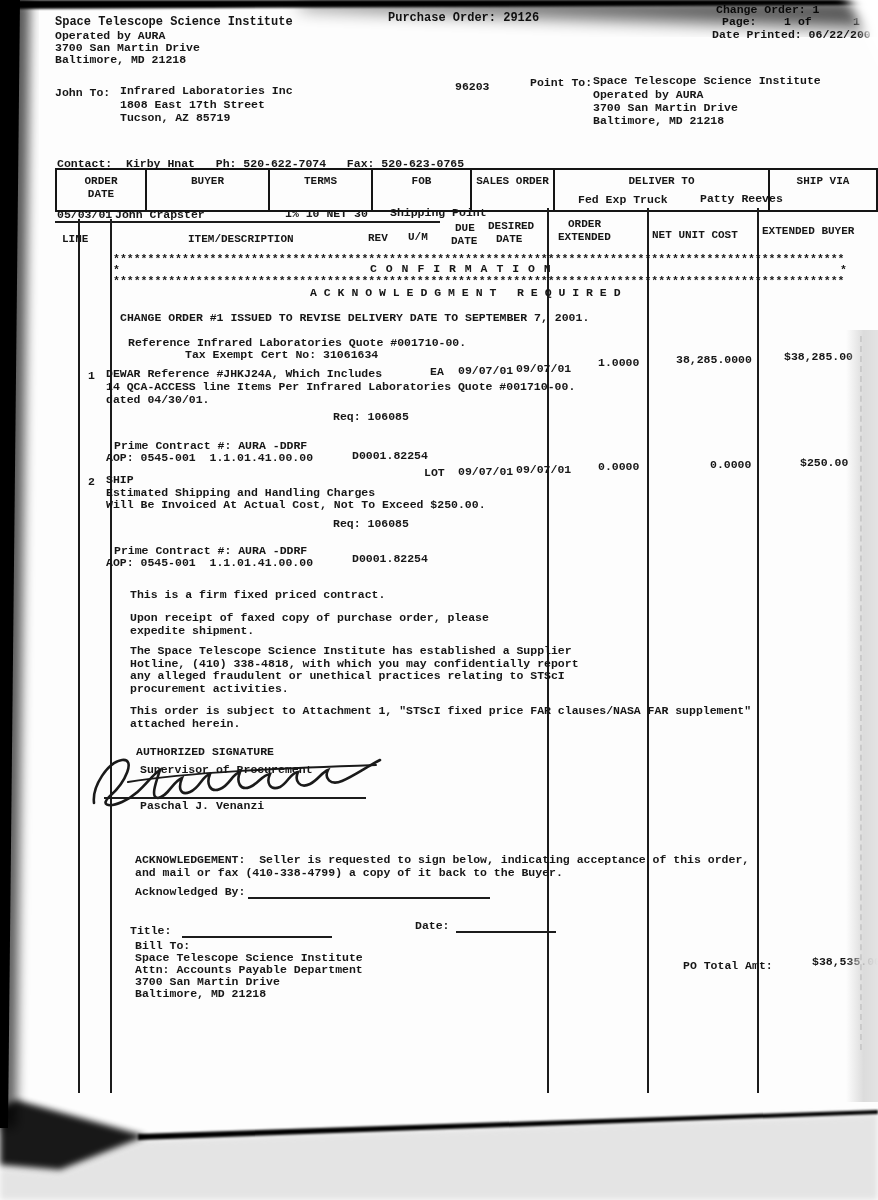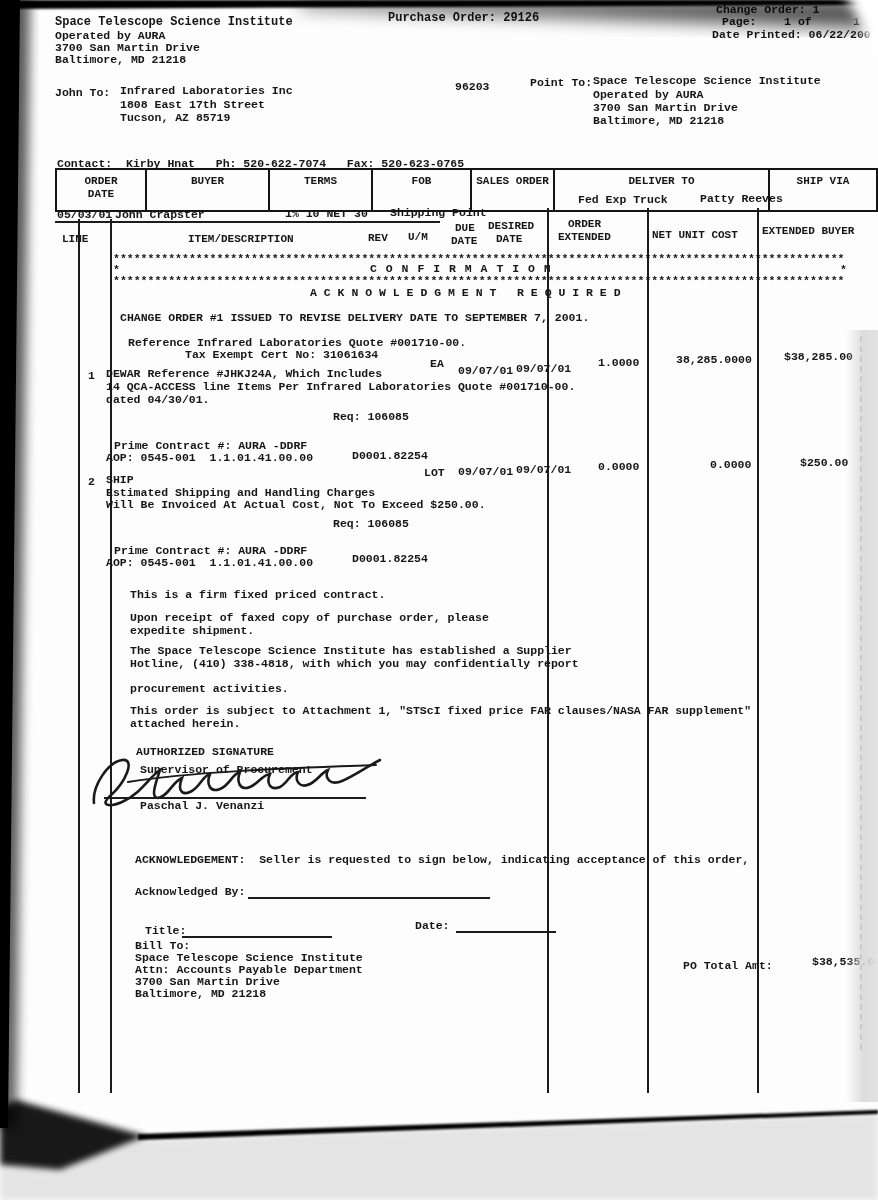--- a/index.html
+++ b/index.html
@@ -95,21 +95,21 @@
   <div class="t" style="left:840px;top:264px">*</div>
   <div class="t" style="left:113px;top:275px">**********************************************************************************************************</div>
   <div class="t" style="left:310px;top:287px">A C K N O W L E D G M E N T   R E Q U I R E D</div>
 
   <div class="t" style="left:120px;top:312px">CHANGE ORDER #1 ISSUED TO REVISE DELIVERY DATE TO SEPTEMBER 7, 2001.</div>
   <div class="t" style="left:128px;top:337px">Reference Infrared Laboratories Quote #001710-00.</div>
   <div class="t" style="left:185px;top:349px">Tax Exempt Cert No: 31061634</div>
 
   <div class="t" style="left:88px;top:370px">1</div>
   <div class="t" style="left:106px;top:368px">DEWAR Reference #JHKJ24A, Which Includes</div>
-  <div class="t" style="left:430px;top:358px">EA</div>
+  <div class="t" style="left:430px;top:366px">EA</div>
   <div class="t" style="left:458px;top:365px">09/07/01</div>
   <div class="t" style="left:516px;top:363px">09/07/01</div>
   <div class="t" style="left:598px;top:357px">1.0000</div>
   <div class="t" style="left:676px;top:354px">38,285.0000</div>
   <div class="t" style="left:784px;top:351px">$38,285.00</div>
   <div class="t" style="left:106px;top:381px">14 QCA-ACCESS line Items Per Infrared Laboratories Quote #001710-00.</div>
   <div class="t" style="left:106px;top:394px">dated 04/30/01.</div>
   <div class="t" style="left:333px;top:411px">Req: 106085</div>
   <div class="t" style="left:114px;top:440px">Prime Contract #: AURA -DDRF</div>
   <div class="t" style="left:106px;top:452px">AOP: 0545-001  1.1.01.41.00.00</div>
@@ -128,37 +128,39 @@
   <div class="t" style="left:333px;top:518px">Req: 106085</div>
   <div class="t" style="left:114px;top:545px">Prime Contract #: AURA -DDRF</div>
   <div class="t" style="left:106px;top:557px">AOP: 0545-001  1.1.01.41.00.00</div>
   <div class="t" style="left:352px;top:553px">D0001.82254</div>
 
   <div class="t" style="left:130px;top:589px">This is a firm fixed priced contract.</div>
   <div class="t" style="left:130px;top:612px">Upon receipt of faxed copy of purchase order, please</div>
   <div class="t" style="left:130px;top:625px">expedite shipment.</div>
   <div class="t" style="left:130px;top:645px">The Space Telescope Science Institute has established a Supplier</div>
   <div class="t" style="left:130px;top:658px">Hotline, (410) 338-4818, with which you may confidentially report</div>
+  <div class="t" style="left:130px;top:670px">any alleged fraudulent or unethical practices relating to STScI</div>
   <div class="t" style="left:130px;top:683px">procurement activities.</div>
   <div class="t" style="left:130px;top:705px">This order is subject to Attachment 1, "STScI fixed price FAR clauses/NASA FAR supplement"</div>
   <div class="t" style="left:130px;top:718px">attached herein.</div>
 
   <div class="t" style="left:136px;top:746px">AUTHORIZED SIGNATURE</div>
   <svg class="sig" width="300" height="68" viewBox="0 0 300 68">
     <path d="M6,55 C4,38 20,14 34,12 C48,10 38,34 22,48 C12,57 20,60 34,54 C54,45 62,28 72,22 C68,34 62,50 70,50 C80,49 84,34 94,30 C90,40 92,48 102,44 C112,40 114,28 122,26 C118,36 122,45 132,41 C142,37 144,26 152,24 C148,34 152,43 162,39 C170,36 174,27 182,26 C178,35 182,43 192,39 C200,35 202,25 210,24 C206,33 212,41 222,36 C230,32 234,24 240,22 C236,30 242,38 254,33 C266,28 280,18 292,12" fill="none" stroke="#1a1a1a" stroke-width="2.6" stroke-linecap="round"></path>
     <path d="M40,34 C100,24 200,20 288,17" fill="none" stroke="#1a1a1a" stroke-width="2" stroke-linecap="round"></path>
   </svg>
   <div class="hline" style="left:104px;top:797px;width:262px"></div>
   <div class="t" style="left:140px;top:800px">Paschal J. Venanzi</div>
   <div class="t" style="left:140px;top:764px">Supervisor of Procurement</div>
 
   <div class="t" style="left:135px;top:854px">ACKNOWLEDGEMENT:  Seller is requested to sign below, indicating acceptance of this order,</div>
+  <div class="t" style="left:135px;top:867px">and mail or fax (410-338-4799) a copy of it back to the Buyer.</div>
   <div class="t" style="left:135px;top:886px">Acknowledged By:</div>
   <div class="hline" style="left:248px;top:897px;width:242px"></div>
-  <div class="t" style="left:145px;top:925px">Title:</div>
+  <div class="t" style="left:130px;top:925px">Title:</div>
   <div class="hline" style="left:182px;top:936px;width:150px"></div>
   <div class="t" style="left:415px;top:920px">Date:</div>
   <div class="hline" style="left:456px;top:931px;width:100px"></div>
 
   <div class="t" style="left:135px;top:940px">Bill To:</div>
   <div class="t" style="left:135px;top:952px">Space Telescope Science Institute</div>
   <div class="t" style="left:135px;top:964px">Attn: Accounts Payable Department</div>
   <div class="t" style="left:135px;top:976px">3700 San Martin Drive</div>
   <div class="t" style="left:135px;top:988px">Baltimore, MD 21218</div>
 

